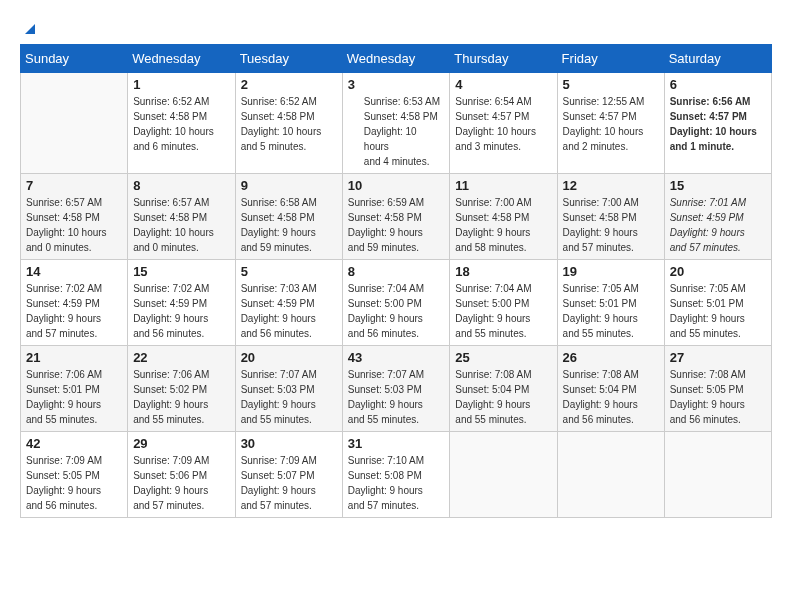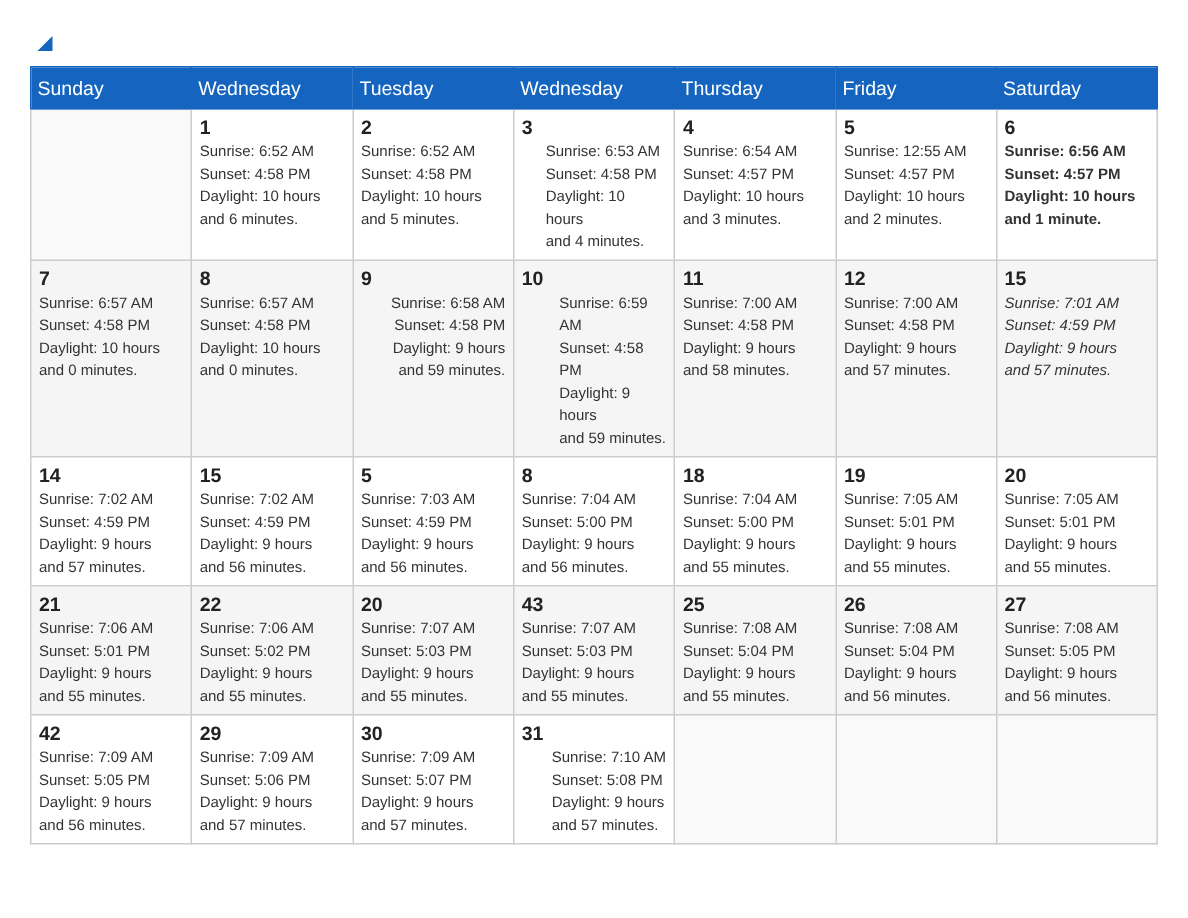--- a/index.html
+++ b/index.html
@@ -162,28 +162,28 @@
         </td>
         <td>
           <span class="day-number">8</span>
           <div class="day-info" style="white-space: pre-line;">Sunrise: 6:57 AM
 Sunset: 4:58 PM
 Daylight: 10 hours
 and 0 minutes.</div>
         </td>
         <td>
           <span class="day-number">9</span>
-          <div class="day-info" style="white-space: pre-line; text-align: right;">Sunrise: 6:58 AM
+          <div class="day-info" style="white-space: pre-line;">Sunrise: 6:58 AM
 Sunset: 4:58 PM
 Daylight: 9 hours
 and 59 minutes.</div>
         </td>
         <td>
           <span class="day-number">10</span>
-          <div class="day-info" style="white-space: pre-line; margin-left: 25px;">Sunrise: 6:59 AM
+          <div class="day-info" style="white-space: pre-line;">Sunrise: 6:59 AM
 Sunset: 4:58 PM
 Daylight: 9 hours
 and 59 minutes.</div>
         </td>
         <td>
           <span class="day-number">11</span>
           <div class="day-info" style="white-space: pre-line;">Sunrise: 7:00 AM
 Sunset: 4:58 PM
 Daylight: 9 hours
 and 58 minutes.</div>
@@ -322,21 +322,21 @@
         </td>
         <td>
           <span class="day-number">30</span>
           <div class="day-info" style="white-space: pre-line;">Sunrise: 7:09 AM
 Sunset: 5:07 PM
 Daylight: 9 hours
 and 57 minutes.</div>
         </td>
         <td>
           <span class="day-number">31</span>
-          <div class="day-info" style="white-space: pre-line; margin-left: 20px;">Sunrise: 7:10 AM
+          <div class="day-info" style="white-space: pre-line;">Sunrise: 7:10 AM
 Sunset: 5:08 PM
 Daylight: 9 hours
 and 57 minutes.</div>
         </td>
         <td class="empty"></td>
         <td class="empty"></td>
         <td class="empty"></td>
       </tr>
     </tbody>
 </table>

